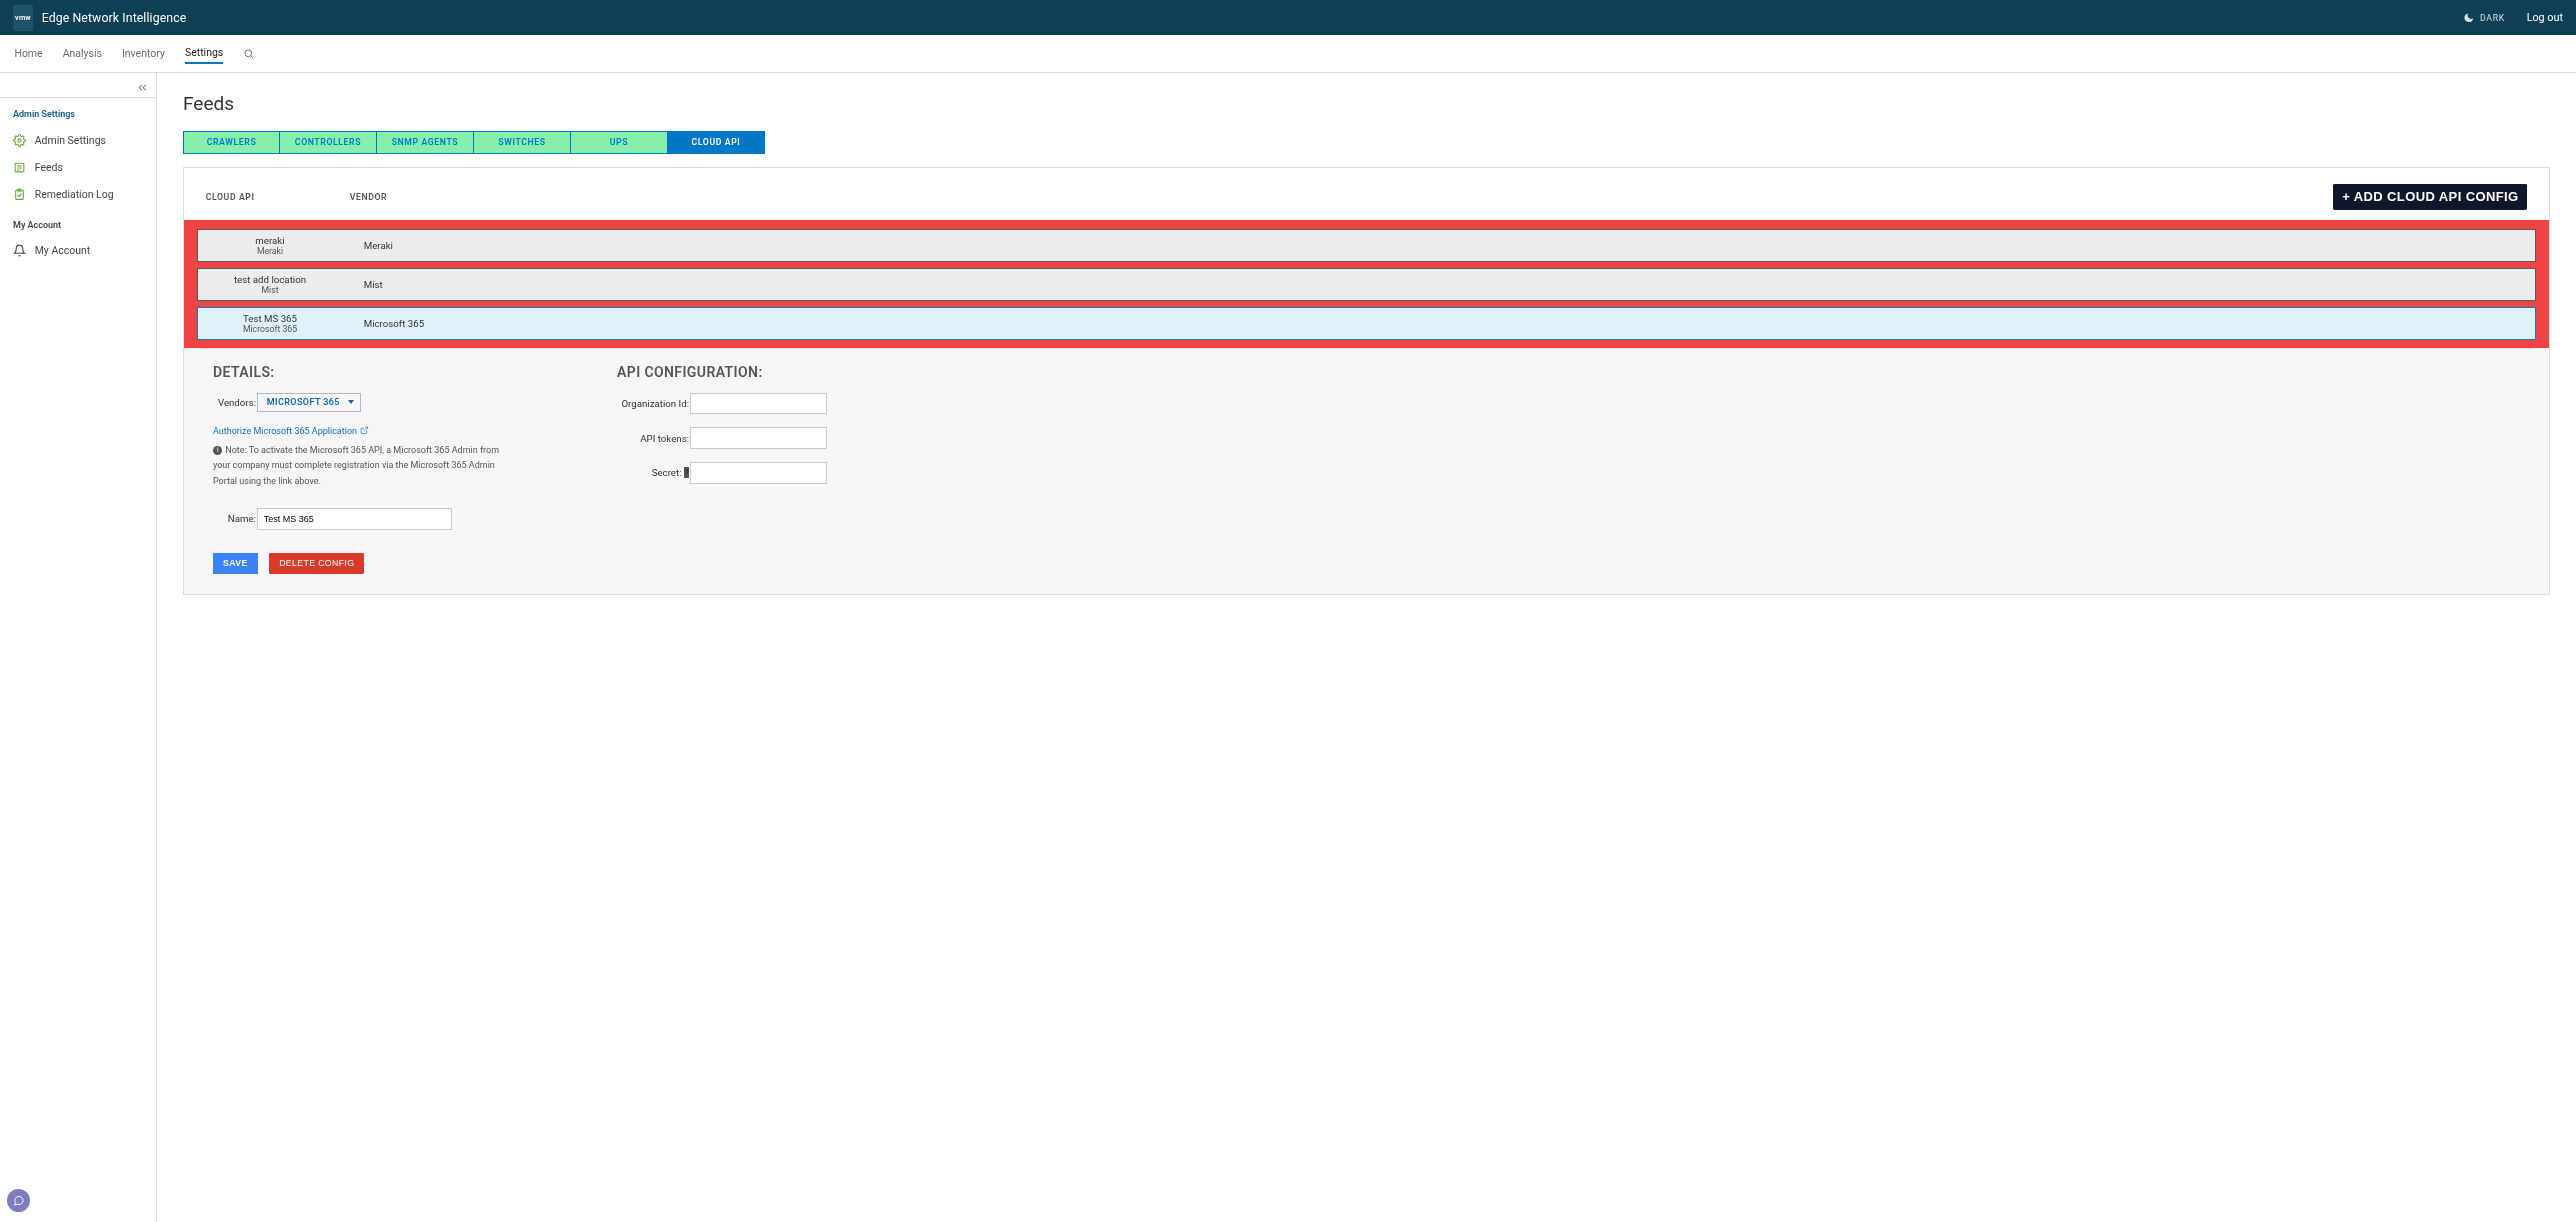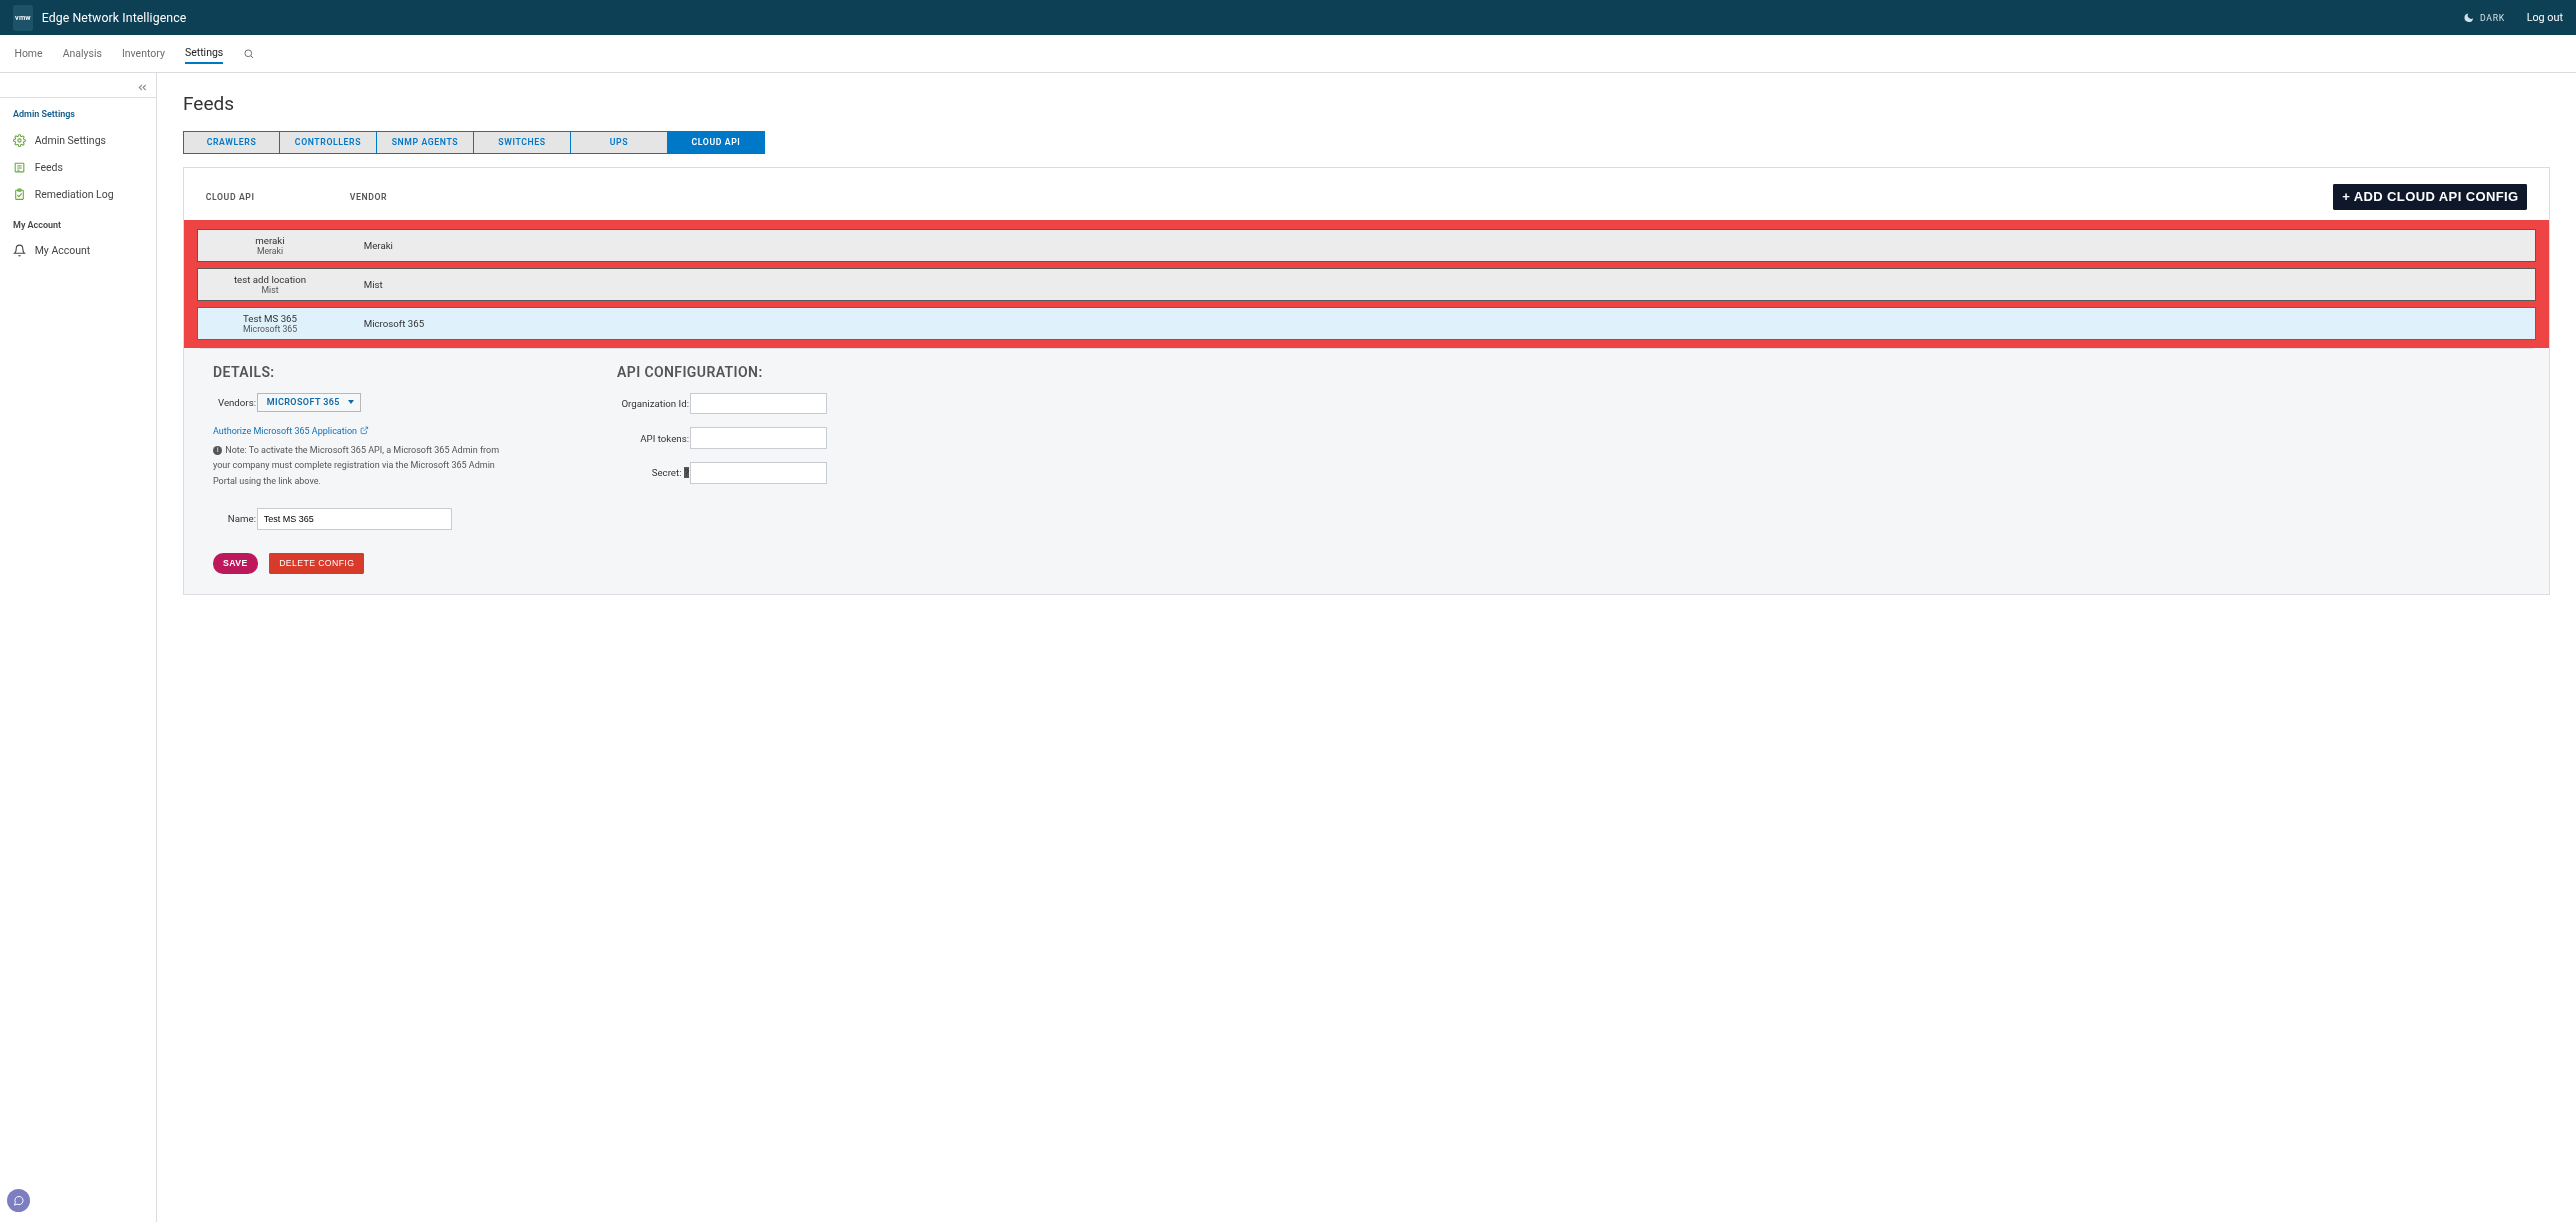--- a/index.html
+++ b/index.html
@@ -63,21 +63,21 @@
   .content { flex:1; overflow:auto; padding: 11.5px 26px 29px 26px; }
 
   .page-title { font-size: 19px; font-weight: 400; color:#333; margin: 7.2px 0 16px; }
 
   
   .feed-tabs { display:flex; }
   .feed-tab {
     min-width: 97px; height: 23px; border:0.7px solid #0078c8;
     display:flex; align-items:center; justify-content:center;
     font-size:8.7px; font-weight:600; letter-spacing:0.6px;
-    color:#0078c8; background:#e5e5e5; cursor:pointer;
+    color:#0078c8; background:#86efac; cursor:pointer;
   }
   .feed-tab + .feed-tab { border-left:none; }
   .feed-tab.active { background:#0078c8; color:#fff; }
 
   
   .panel { border:0.7px solid #d9dde1; margin-top:13px; background:#f5f6f8; padding: 0 0 20px 0;}
   .panel-header-row { display:flex; align-items:center; padding: 16px 21.7px 10px 21.7px; background:#fff; }
   .col-api { width: 144px; font-size:8.7px; font-weight:600; letter-spacing:0.6px; color:#555;}
   .col-vendor { width: 144px; font-size:8.7px; font-weight:600; letter-spacing:0.6px; color:#555;}
   .panel-header-row .spacer { flex:1; }
@@ -114,21 +114,21 @@
   .auth-link { color:#0f70b8; font-size:9px; text-decoration:none; display:inline-flex; align-items:center; gap:2.9px; cursor:pointer;}
   .auth-link svg { width:8.7px; height:8.7px; }
   .note { font-size:9px; color:#555; line-height:1.7; margin-top:7.2px; max-width: 289px;}
   .note .info-ico { display:inline-block; width:9.4px; height:9.4px; border-radius:50%; background:#555; color:#fff; font-size:6.5px; text-align:center; line-height:9.4px; margin-right:2.9px; vertical-align:middle;}
   input.text-input {
     border:0.7px solid #c8ccd0; height:21.7px; width:137px; padding:0 5.8px; font-size:9px; background:#fff;
   }
   input.name-input { width: 195px; }
 
   .btn-row { display:flex; gap:11.5px; margin: 10px 0 0 29px;}
-  .btn-save { background:#be185d; color:#fff; border:none; font-size:8.7px; font-weight:600; letter-spacing:0.4px; padding:5.8px 10px; cursor:pointer; border-radius:10px;}
+  .btn-save { background:#3b82f6; color:#fff; border:none; font-size:8.7px; font-weight:600; letter-spacing:0.4px; padding:5.8px 10px; cursor:pointer; border-radius:0;}
   .btn-delete { background:#d93b2b; color:#fff; border:none; font-size:8.7px; font-weight:400; letter-spacing:0.4px; padding:5.8px 10px; cursor:pointer; border-radius:1.4px;}
 
   .fab {
     position:fixed; left:7.2px; bottom:10px; width:23px; height:23px; border-radius:50%;
     background:#7d7dc3; display:flex; align-items:center; justify-content:center; cursor:pointer;
   }
   .fab svg { width:11.5px; height:11.5px; color:#fff;}
 
   .hr { border:none; border-top:0.7px solid #d9dde1; margin: 0 16px 0 16px;}
 </style>

